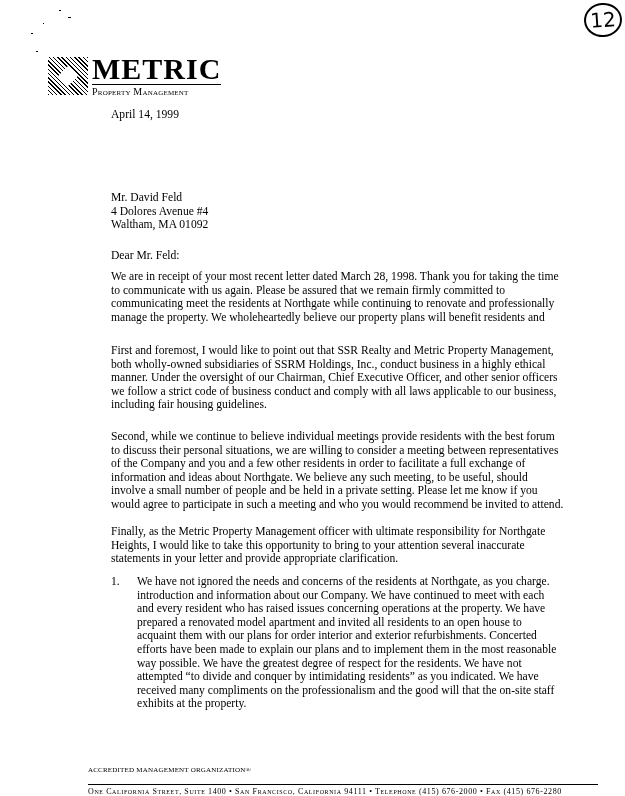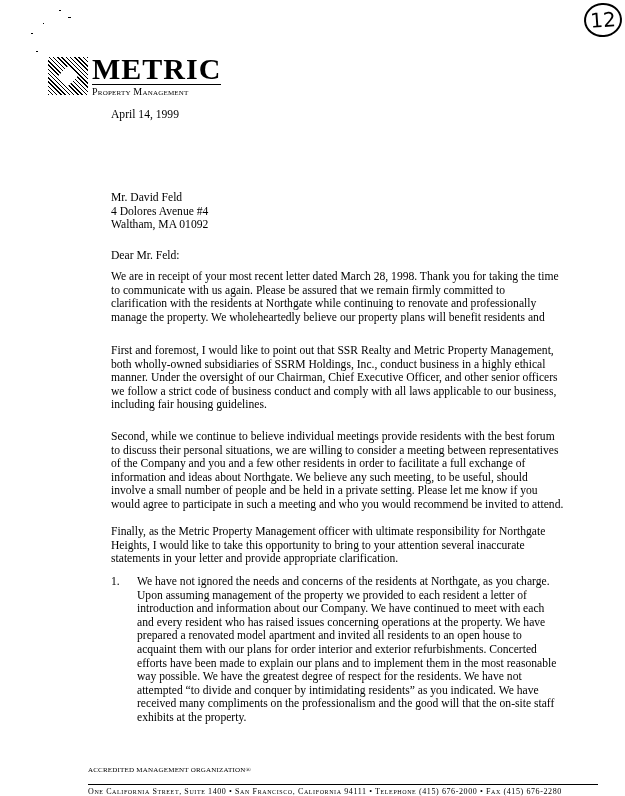--- a/index.html
+++ b/index.html
@@ -159,21 +159,21 @@
   <span class="line">Mr. David Feld</span>
   <span class="line">4 Dolores Avenue #4</span>
   <span class="line">Waltham, MA 01092</span>
 </div>
 
 <div class="text salutation">Dear Mr. Feld:</div>
 
 <div class="text p1">
   <span class="line">We are in receipt of your most recent letter dated March 28, 1998.  Thank you for taking the time</span>
   <span class="line">to communicate with us again.  Please be assured that we remain firmly committed to</span>
-  <span class="line">clarification with the residents at Northgate while continuing to renovate and professionally</span>
+  <span class="line">communicating meet the residents at Northgate while continuing to renovate and professionally</span>
   <span class="line">manage the property.  We wholeheartedly believe our property plans will benefit residents and</span>
 </div>
 
 <div class="text p2">
   <span class="line">First and foremost, I would like to point out that SSR Realty and Metric Property Management,</span>
   <span class="line">both wholly-owned subsidiaries of SSRM Holdings, Inc., conduct business in a highly ethical</span>
   <span class="line">manner.  Under the oversight of our Chairman, Chief Executive Officer, and other senior officers</span>
   <span class="line">we follow a strict code of business conduct and comply with all laws applicable to our business,</span>
   <span class="line">including fair housing guidelines.</span>
 </div>
@@ -189,21 +189,20 @@
 
 <div class="text p4">
   <span class="line">Finally, as the Metric Property Management officer with ultimate responsibility for Northgate</span>
   <span class="line">Heights, I would like to take this opportunity to bring to your attention several inaccurate</span>
   <span class="line">statements in your letter and provide appropriate clarification.</span>
 </div>
 
 <div class="item-number">1.</div>
 <div class="item-body">
   <span class="line">We have not ignored the needs and concerns of the residents at Northgate, as you charge.</span>
-  <span class="line">Upon assuming management of the property we provided to each resident a letter of</span>
   <span class="line">introduction and information about our Company.  We have continued to meet with each</span>
   <span class="line">and every resident who has raised issues concerning operations at the property.  We have</span>
   <span class="line">prepared a renovated model apartment and invited all residents to an open house to</span>
   <span class="line">acquaint them with our plans for order interior and exterior refurbishments.  Concerted</span>
   <span class="line">efforts have been made to explain our plans and to implement them in the most reasonable</span>
   <span class="line">way possible.  We have the greatest degree of respect for the residents.   We have not</span>
   <span class="line">attempted “to divide and conquer by intimidating residents” as you indicated.  We have</span>
   <span class="line">received many compliments on the professionalism and the good will that the on-site staff</span>
   <span class="line">exhibits at the property.</span>
 </div>

